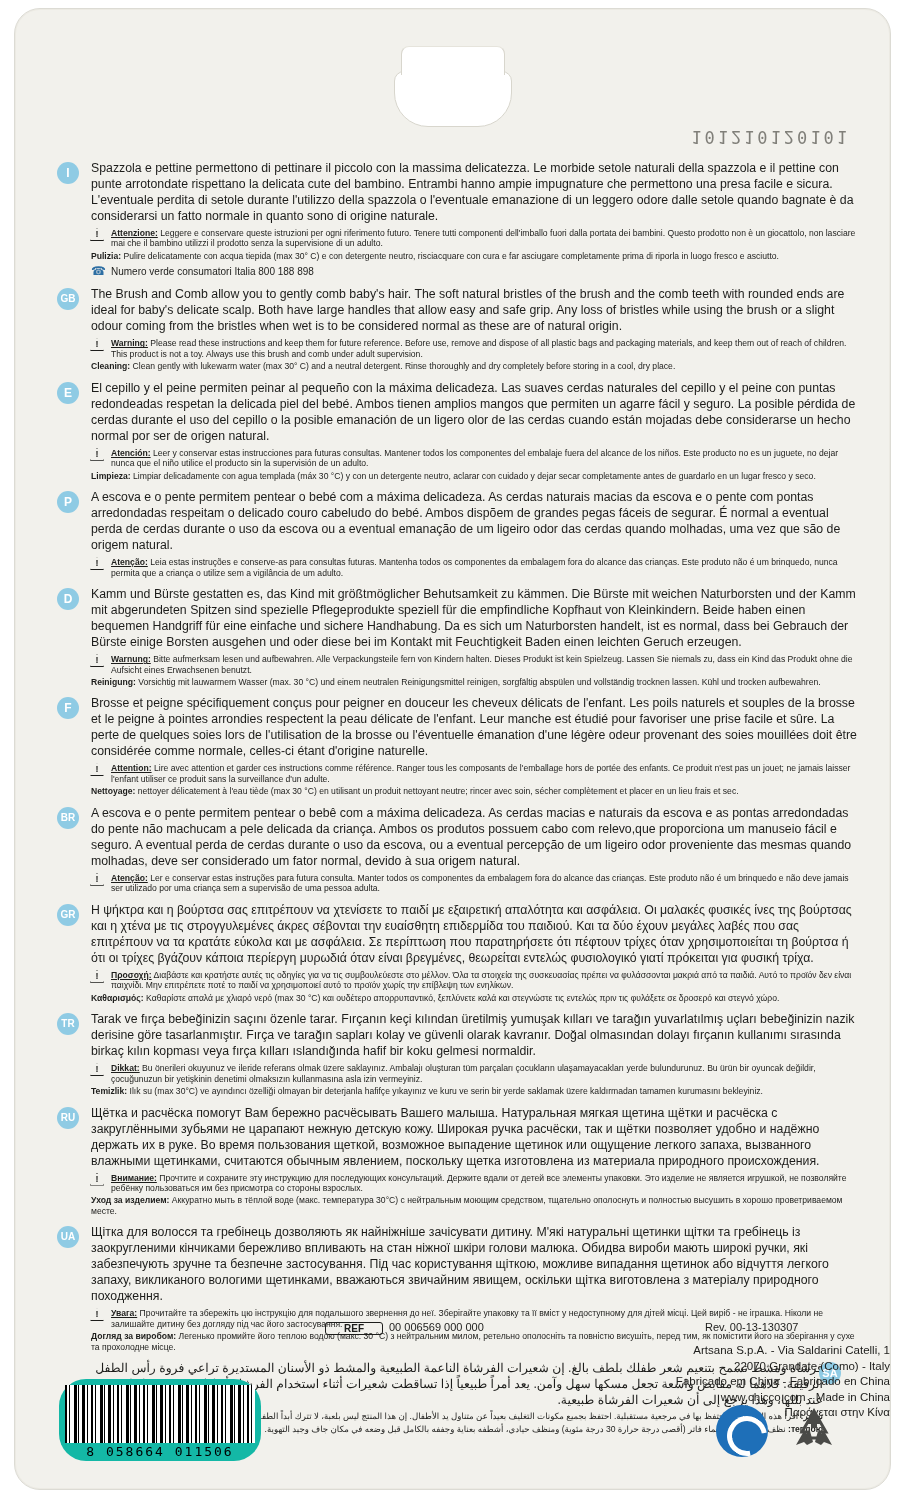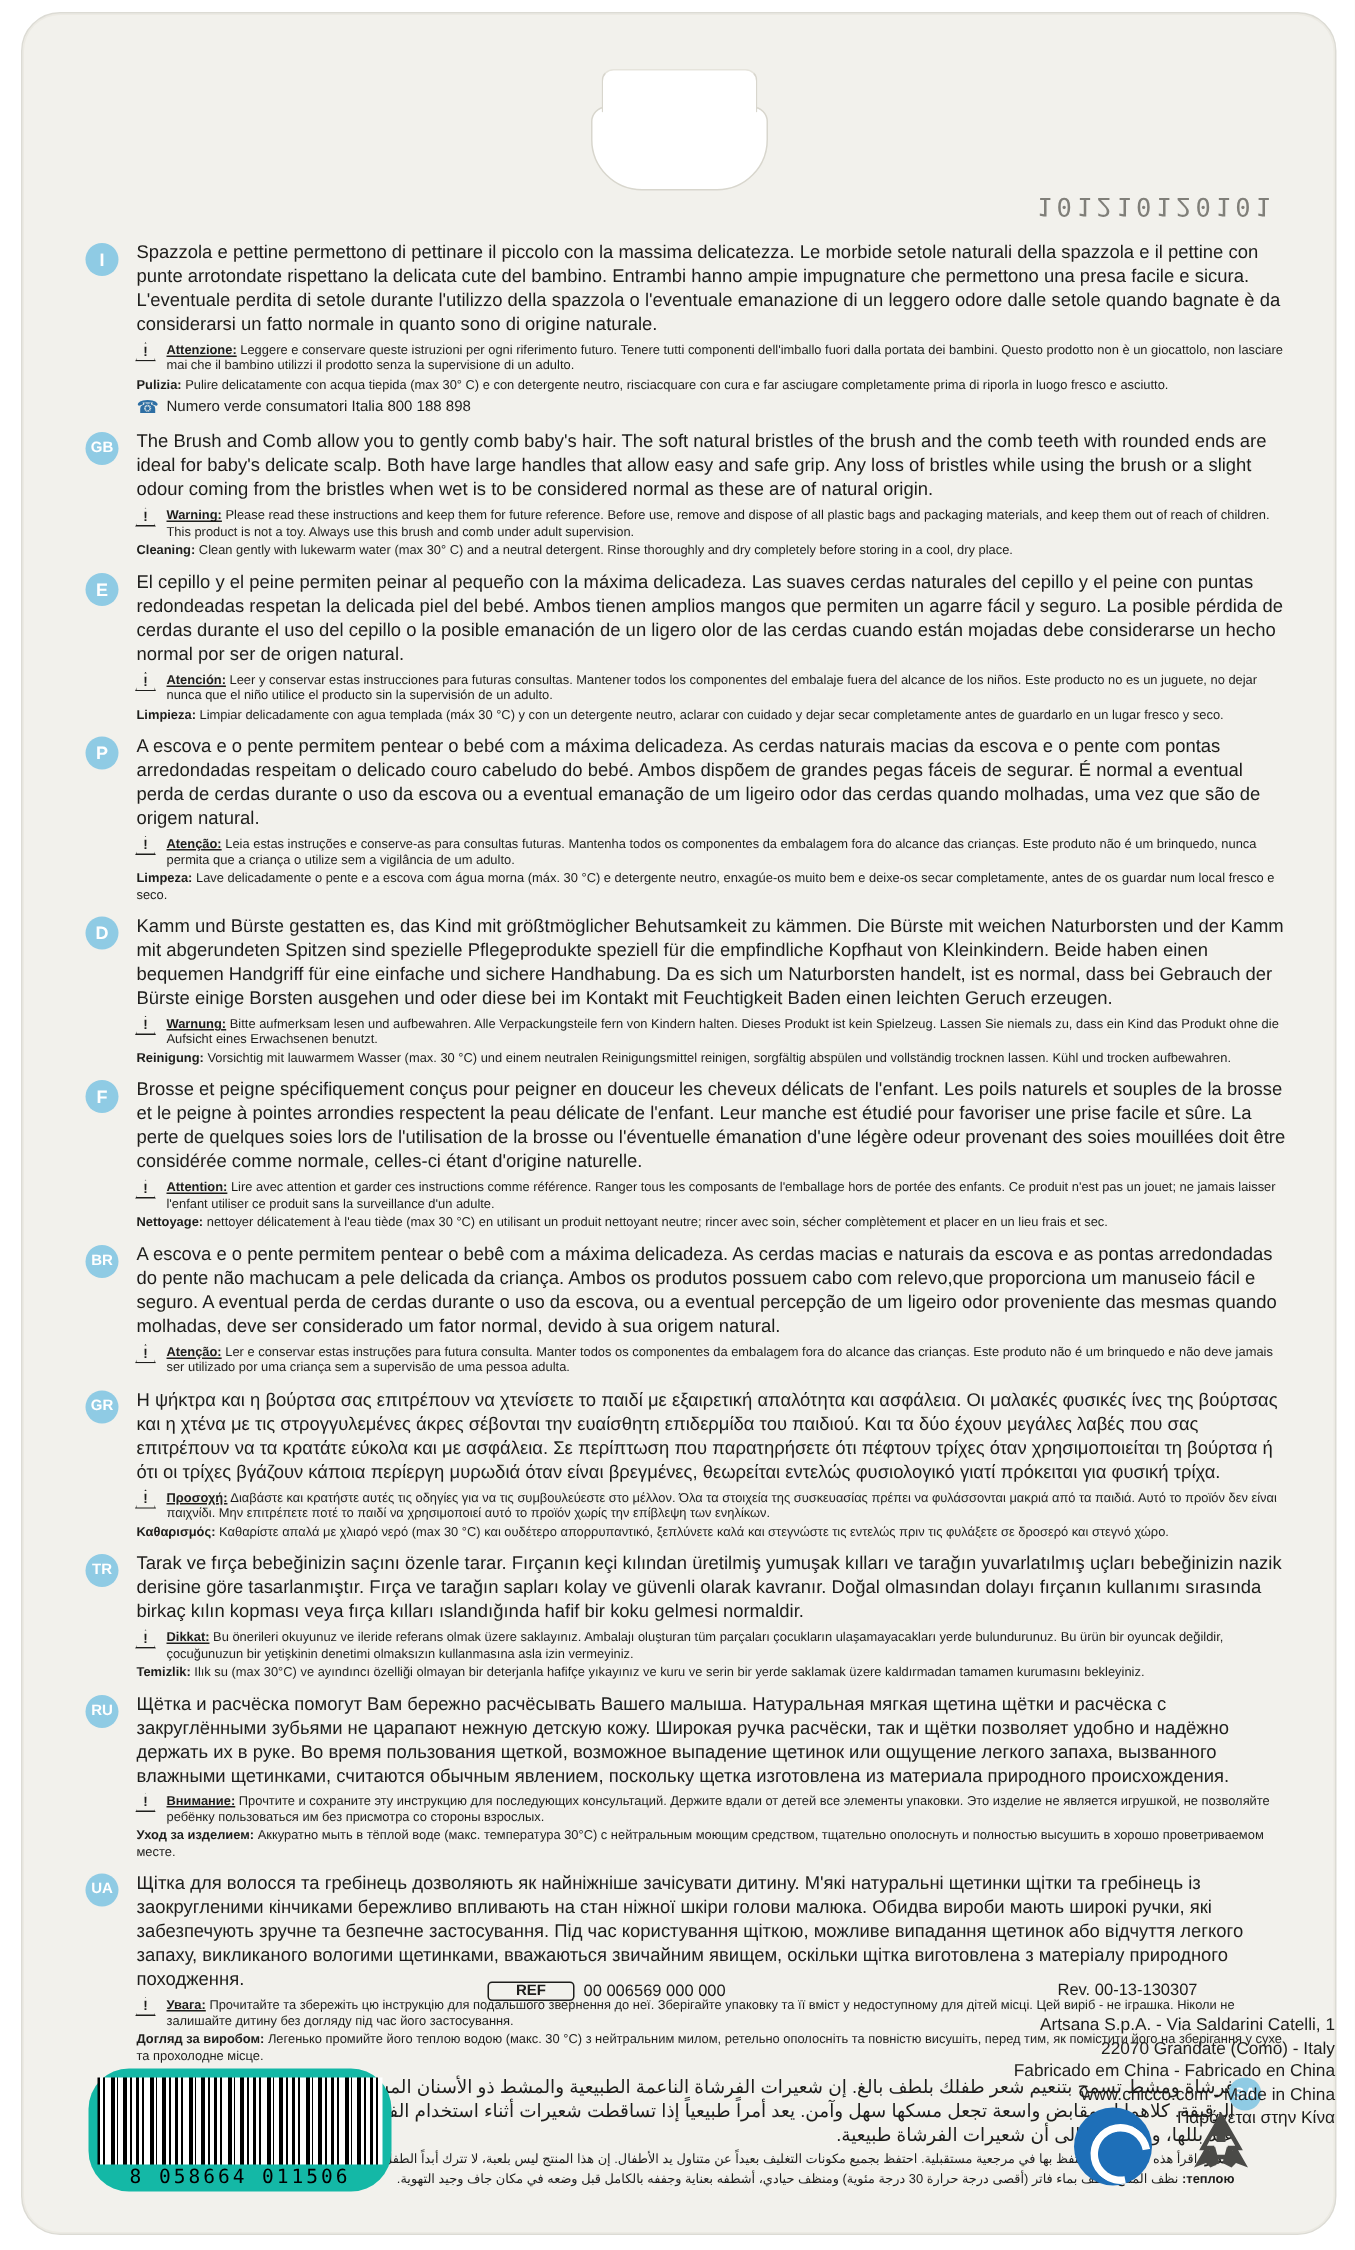--- a/index.html
+++ b/index.html
@@ -349,21 +349,20 @@
 
       <div class="lang-block">
         <div class="lang-badge">P</div>
         <div class="main-text">A escova e o pente permitem pentear o bebé com a máxima delicadeza. As cerdas naturais macias da escova e o pente com pontas arredondadas respeitam o delicado couro cabeludo do bebé. Ambos dispõem de grandes pegas fáceis de segurar. É normal a eventual perda de cerdas durante o uso da escova ou a eventual emanação de um ligeiro odor das cerdas quando molhadas, uma vez que são de origem natural.</div>
         <div class="note-row">
           <div class="note-icon">
               <span class="warn-tri"></span>
             </div>
           <div class="note-text"><b>Atenção:</b> <span>Leia estas instruções e conserve-as para consultas futuras. Mantenha todos os componentes da embalagem fora do alcance das crianças. Este produto não é um brinquedo, nunca permita que a criança o utilize sem a vigilância de um adulto.</span></div>
         </div>
-        <div class="plain-note"><b>Limpeza:</b> <span>Lave delicadamente o pente e a escova com água morna (máx. 30 °C) e detergente neutro, enxagúe-os muito bem e deixe-os secar completamente, antes de os guardar num local fresco e seco.</span></div>
       </div>
 
       <div class="lang-block">
         <div class="lang-badge">D</div>
         <div class="main-text">Kamm und Bürste gestatten es, das Kind mit größtmöglicher Behutsamkeit zu kämmen. Die Bürste mit weichen Naturborsten und der Kamm mit abgerundeten Spitzen sind spezielle Pflegeprodukte speziell für die empfindliche Kopfhaut von Kleinkindern. Beide haben einen bequemen Handgriff für eine einfache und sichere Handhabung. Da es sich um Naturborsten handelt, ist es normal, dass bei Gebrauch der Bürste einige Borsten ausgehen und oder diese bei im Kontakt mit Feuchtigkeit Baden einen leichten Geruch erzeugen.</div>
         <div class="note-row">
           <div class="note-icon">
               <span class="warn-tri"></span>
             </div>
           <div class="note-text"><b>Warnung:</b> <span>Bitte aufmerksam lesen und aufbewahren. Alle Verpackungsteile fern von Kindern halten. Dieses Produkt ist kein Spielzeug. Lassen Sie niemals zu, dass ein Kind das Produkt ohne die Aufsicht eines Erwachsenen benutzt.</span></div>

